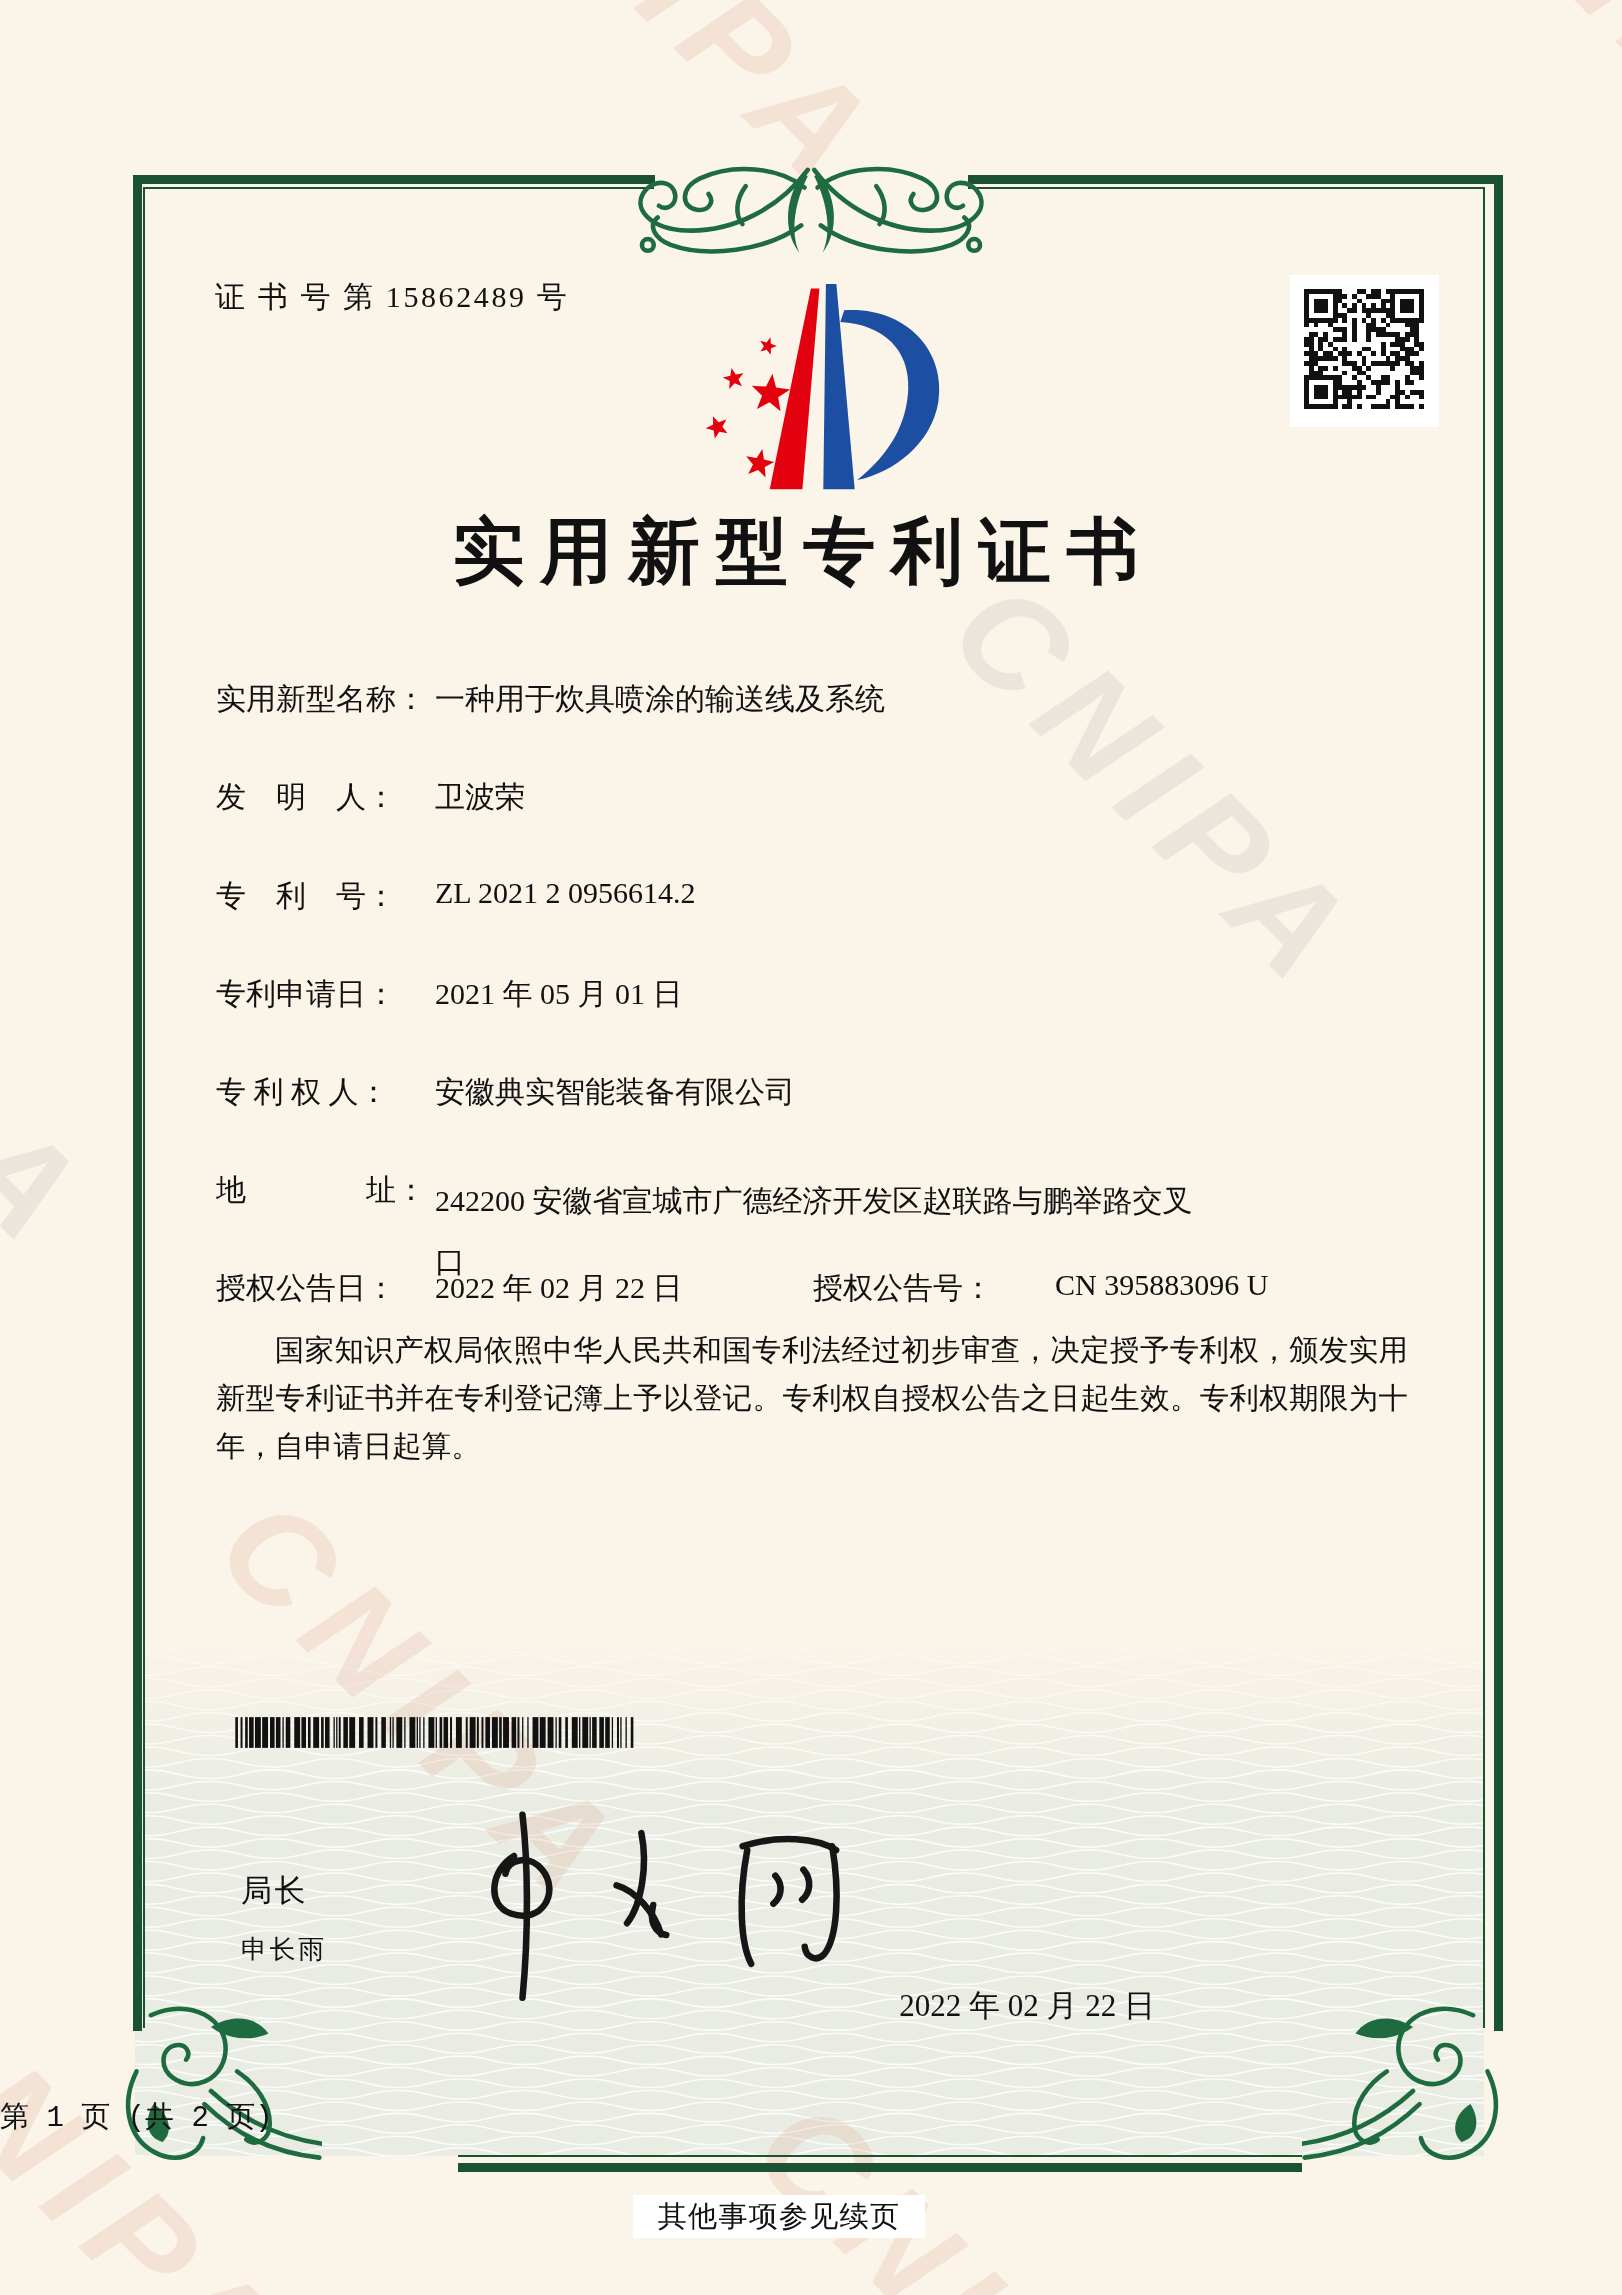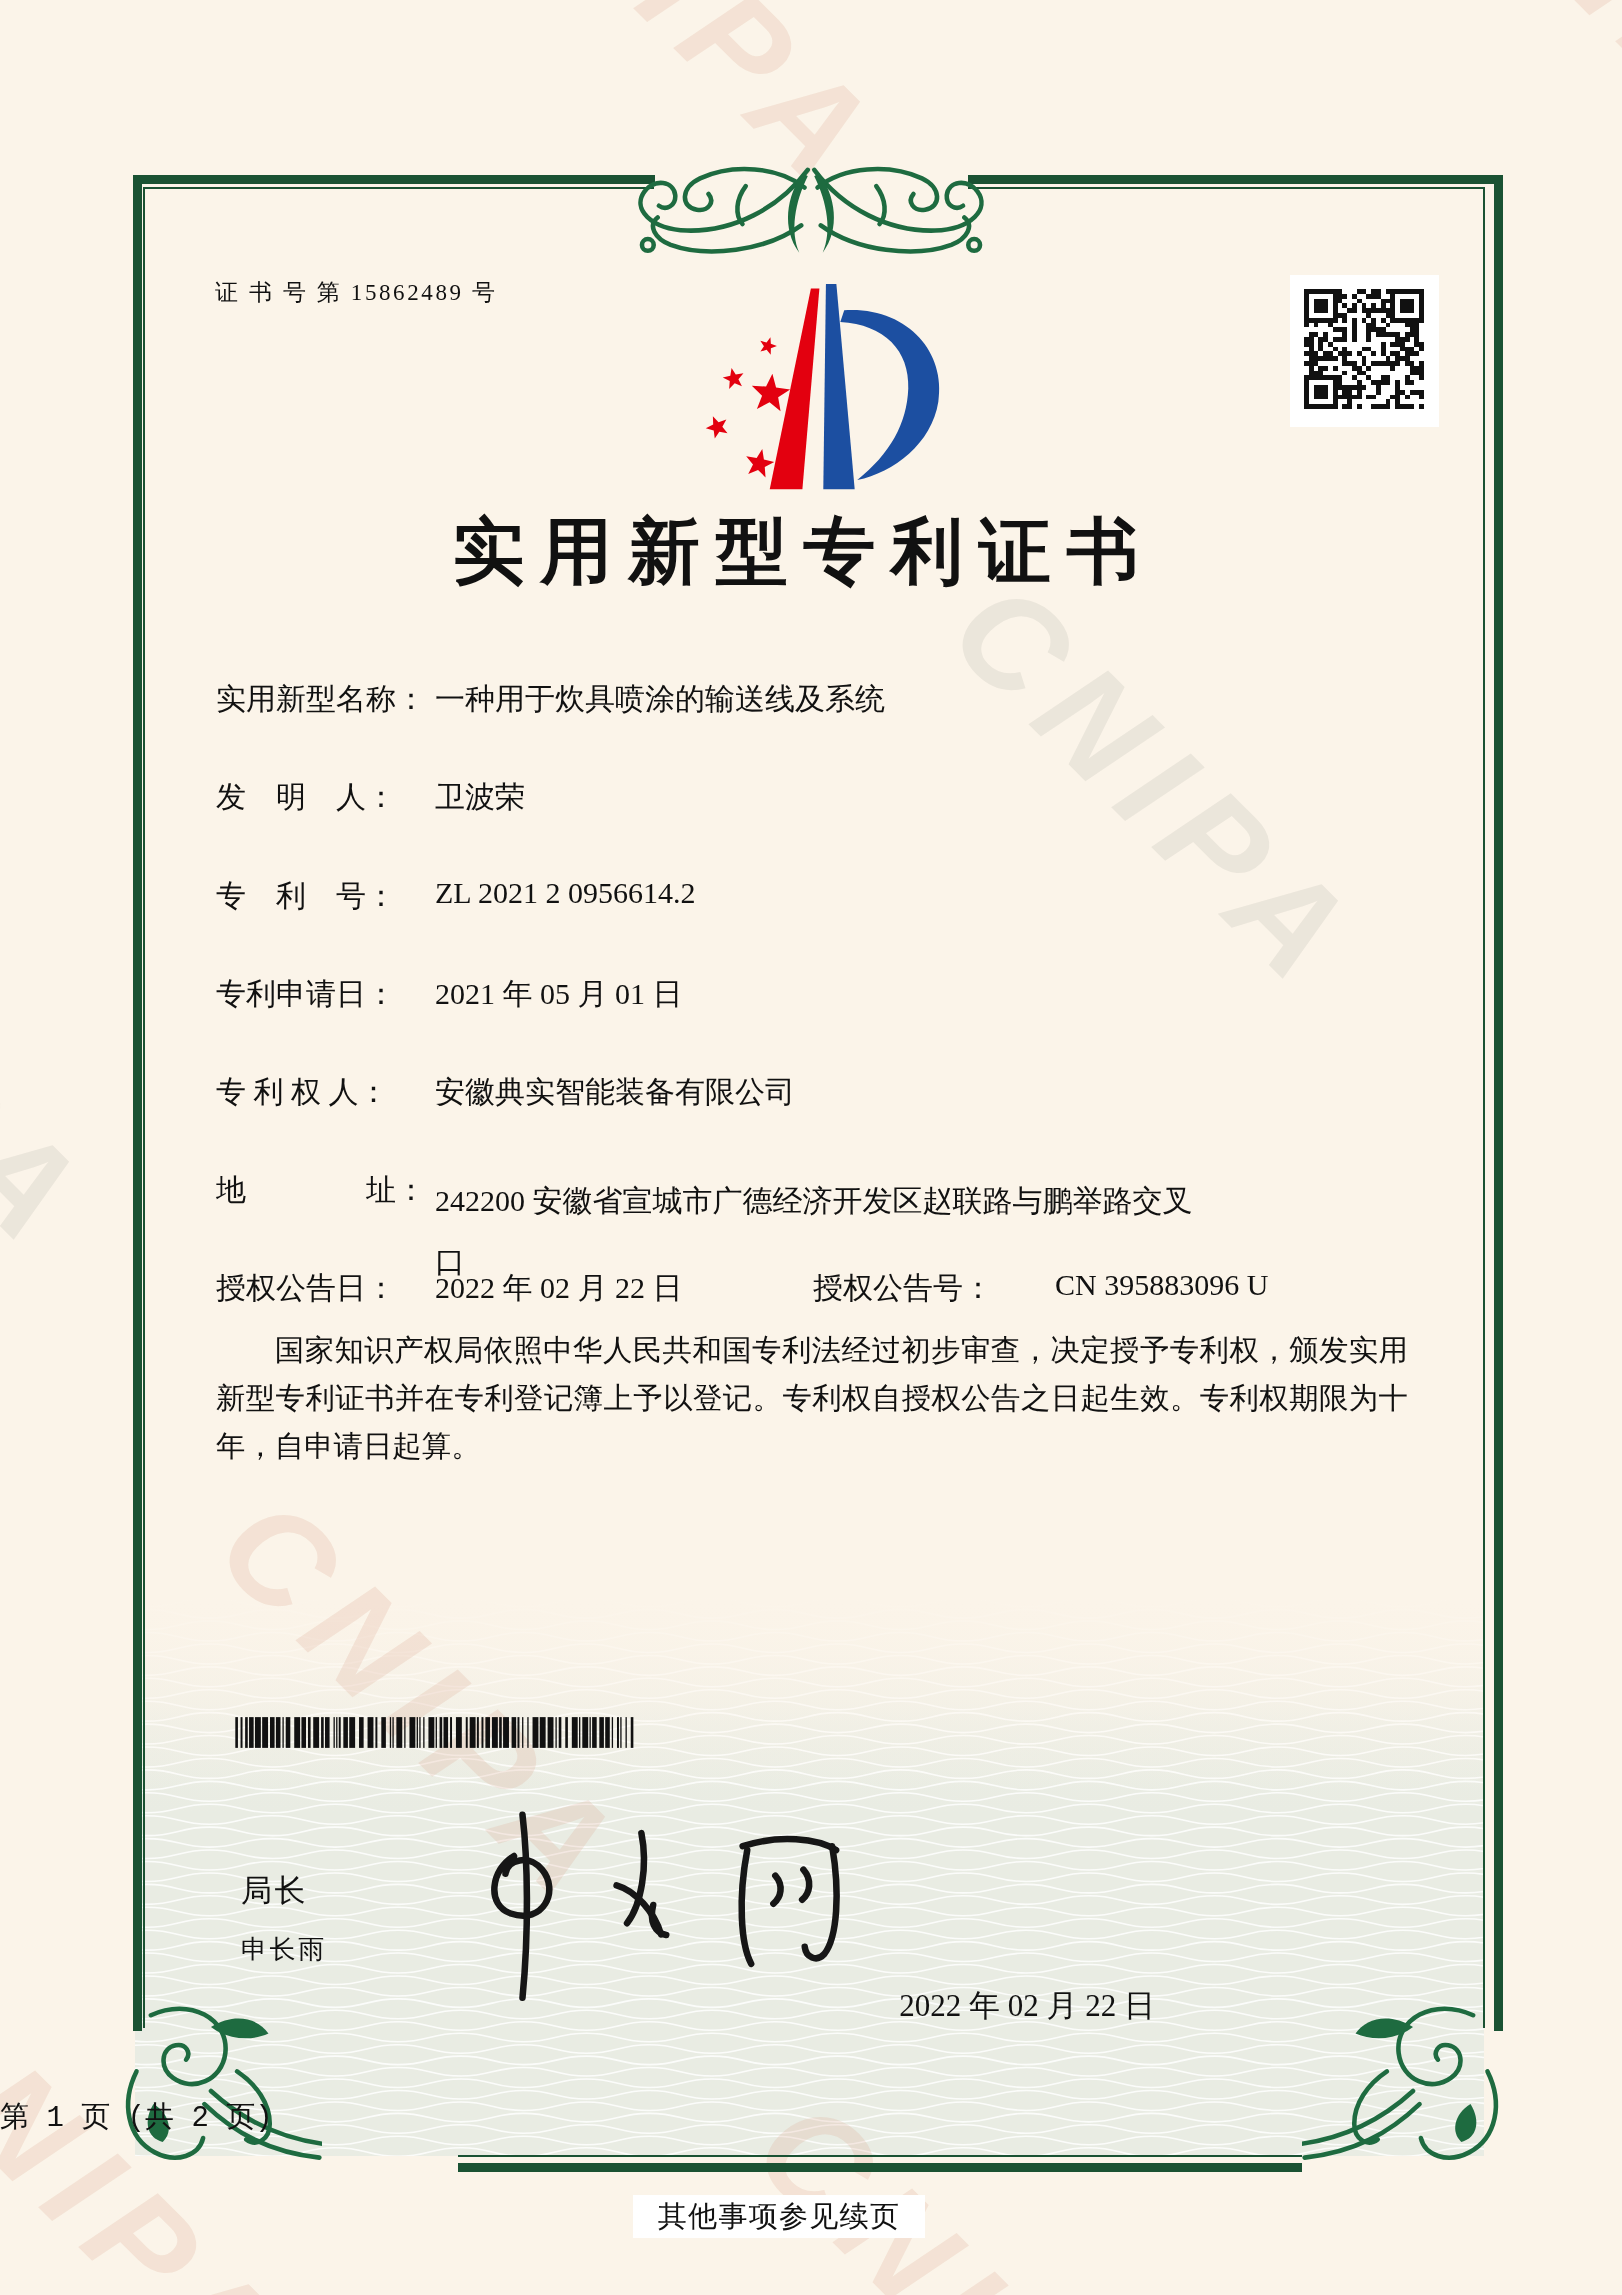--- a/index.html
+++ b/index.html
@@ -34,21 +34,21 @@
   }
   
   .fr{position:absolute;background:#1a5233;z-index:3;}
   
   .orn{position:absolute;z-index:4;}
   .orn svg{display:block;}
   .orn path,.orn circle{stroke:#1e6b40;fill:none;stroke-width:7;stroke-linecap:round;}
   .orn .fill{fill:#1e6b40;stroke:none;}
   
   .content{z-index:5;}
-  #cert-no{left:215px;top:277px;font-size:23px;letter-spacing:2.6px;}
+  #cert-no{left:215px;top:277px;font-size:30px;letter-spacing:2.6px;}
   #title{left:0;top:504px;width:1591px;text-align:center;font-size:72px;font-weight:bold;letter-spacing:15.7px;text-indent:15.7px;}
   .frow{left:0;top:0;width:1623px;font-size:30px;}
   .frow .lab{position:absolute;left:216px;white-space:nowrap;}
   .frow .val{position:absolute;left:435px;white-space:nowrap;}
   .frow .val.wrap{white-space:normal;width:775px;line-height:61px;}
   #grant-row .lab2{position:absolute;left:813px;white-space:nowrap;}
   #grant-row .val2{position:absolute;left:1055px;white-space:nowrap;}
   #paras{left:216px;top:1326px;width:1192px;font-size:29.4px;line-height:48px;text-align:justify;}
   #paras p{margin:0;text-indent:2em;}
   #barcode-box{left:234px;top:1717px;width:419px;height:31px;}

